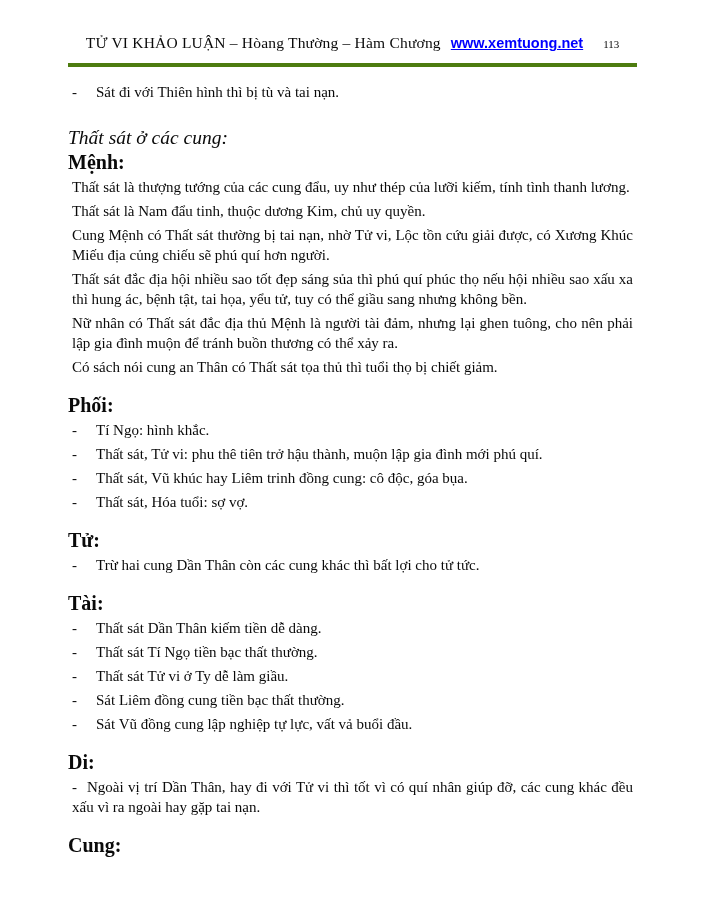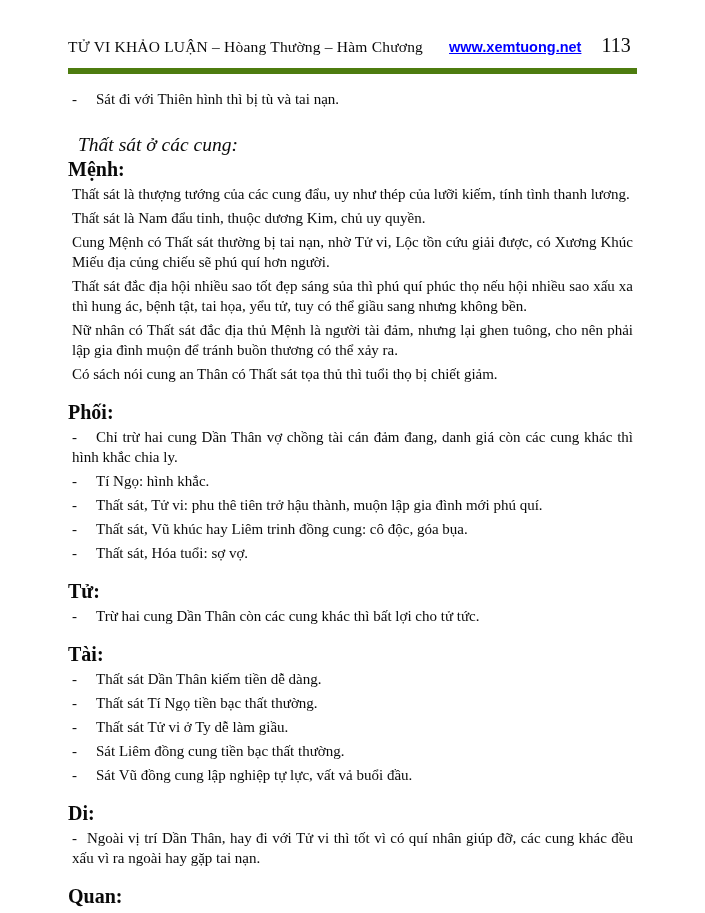--- a/index.html
+++ b/index.html
@@ -7,55 +7,54 @@
     width: 705px; height: 913px;
     background: #ffffff;
     color: #0a0a0a;
     font-family: "Liberation Serif", serif;
     overflow: hidden;
   }
   .page { padding: 34px 68px 0 68px; }
 
   
   .hdr {
-    display: flex; justify-content: flex-start; align-items: baseline;
+    display: flex; justify-content: center; align-items: baseline;
     font-size: 15.5px;
     padding-bottom: 11px;
-    border-bottom: 6px solid #4d7c0f;
-    gap: 16px;
+    border-bottom: 4px solid #4d7c0f;
   }
   .hdr-title { letter-spacing: 0.2px; white-space: nowrap; }
   .hdr-right { display: flex; align-items: baseline; gap: 20px; }
   .hdr-link {
     font-family: "Liberation Sans", sans-serif;
     font-weight: bold;
     font-size: 14.5px;
     color: #0000ff;
     text-decoration: underline;
     cursor: pointer;
     margin-left: 10px;
   }
-  .hdr-page { font-size: 20px; }
+  .hdr-page { font-size: 11px; }
 
   
   .intro { margin-top: 15px; }
   .line, .bullet {
     margin: 4px;
     font-size: 15px;
     line-height: 20px;
     text-align: justify;
   }
   .dash { display: inline-block; width: 24px; }
   .dash-sm { display: inline-block; width: 15px; }
 
   .doc-title {
     font-size: 19.5px;
     font-style: italic;
     font-weight: normal;
-    margin: 25px 0 3px 10px;
+    margin: 25px 0 3px 0;
   }
   h2.sec {
     font-size: 20px;
     font-weight: bold;
     margin: 18px 0 0 0;
     line-height: 21px;
   }
   h2.sec-tight { margin-top: 1px; }
 </style>
 </head>
@@ -84,23 +83,20 @@
     <p class="line">Thất sát là thượng tướng của các cung đẩu, uy như thép của lưỡi kiếm, tính tình thanh lương.</p>
     <p class="line">Thất sát là Nam đẩu tinh, thuộc dương Kim, chủ uy quyền.</p>
     <p class="line">Cung Mệnh có Thất sát thường bị tai nạn, nhờ Tử vi, Lộc tồn cứu giải được, có Xương Khúc Miếu địa củng chiếu sẽ phú quí hơn người.</p>
     <p class="line">Thất sát  đắc địa hội nhiều sao tốt đẹp sáng sủa thì phú quí phúc thọ nếu hội nhiều sao xấu xa thì hung ác, bệnh tật, tai họa, yểu tử, tuy có thể giầu sang nhưng không bền.</p>
     <p class="line">Nữ nhân có Thất sát  đắc địa thủ Mệnh là người tài đảm, nhưng lại ghen tuông, cho nên phải lập gia đình muộn để tránh buồn thương có thể xảy ra.</p>
     <p class="line">Có sách nói cung an Thân có Thất sát tọa thủ thì tuổi thọ bị chiết giảm.</p>
   </section>
 
   <section>
     <h2 class="sec">Phối:</h2>
-    <div class="bullet">
-      <span class="dash">-</span><span>Chỉ trừ hai cung Dần Thân vợ chồng tài cán đảm đang, danh giá còn các cung khác thì hình khắc chia ly.</span>
-    </div>
     <div class="bullet">
       <span class="dash">-</span><span>Tí Ngọ: hình khắc.</span>
     </div>
     <div class="bullet">
       <span class="dash">-</span><span>Thất sát, Tử vi: phu thê tiên trở hậu thành, muộn lập gia đình mới phú quí.</span>
     </div>
     <div class="bullet">
       <span class="dash">-</span><span>Thất sát, Vũ khúc hay Liêm trinh đồng cung: cô độc, góa bụa.</span>
     </div>
     <div class="bullet">
@@ -135,16 +131,16 @@
   </section>
 
   <section>
     <h2 class="sec">Di:</h2>
     <div class="bullet">
       <span class="dash-sm">-</span><span>Ngoài vị trí Dần Thân, hay đi với Tử vi thì tốt vì có quí nhân giúp đỡ, các cung khác đều xấu vì ra ngoài hay gặp tai nạn.</span>
     </div>
   </section>
 
   <section>
-    <h2 class="sec">Quan:</h2>
+    <h2 class="sec">Cung:</h2>
   </section>
 
 </div>
 
 </body></html>

